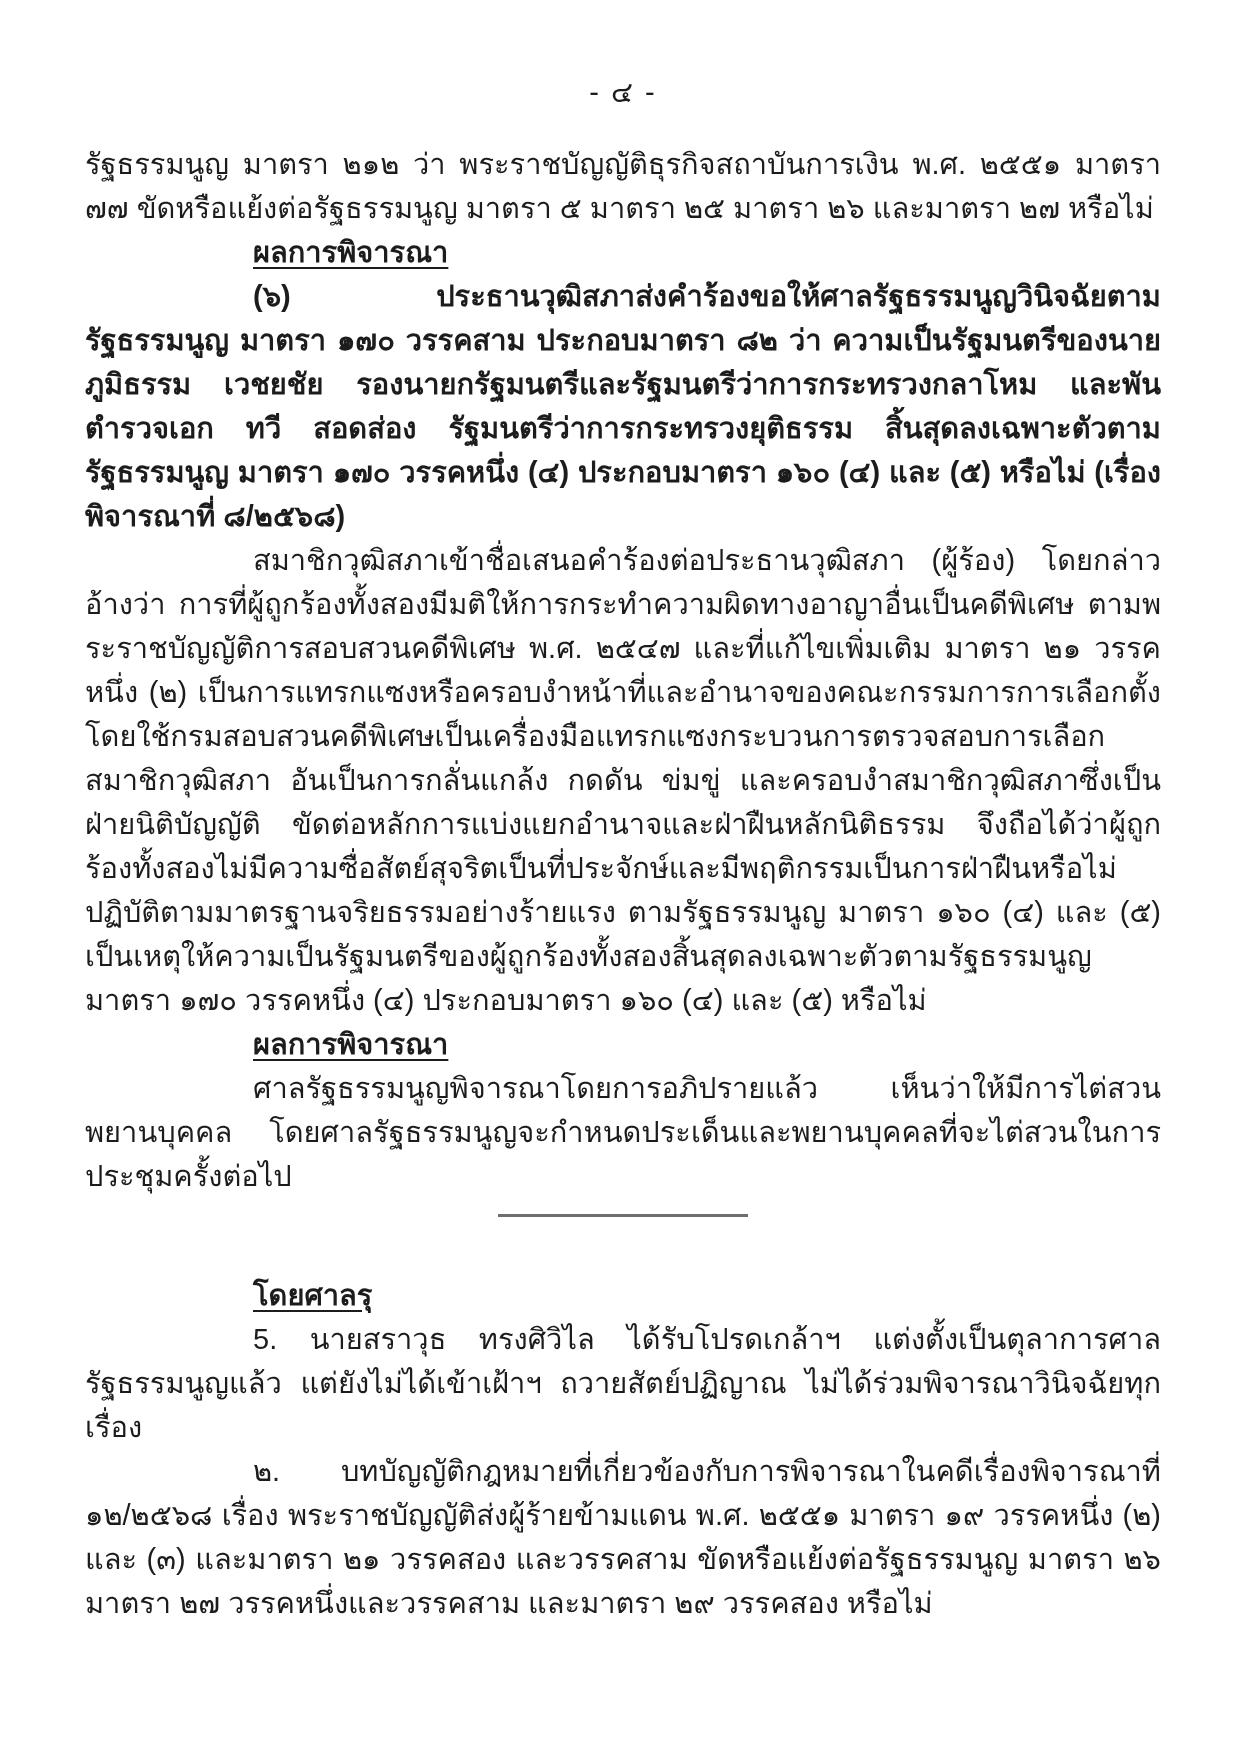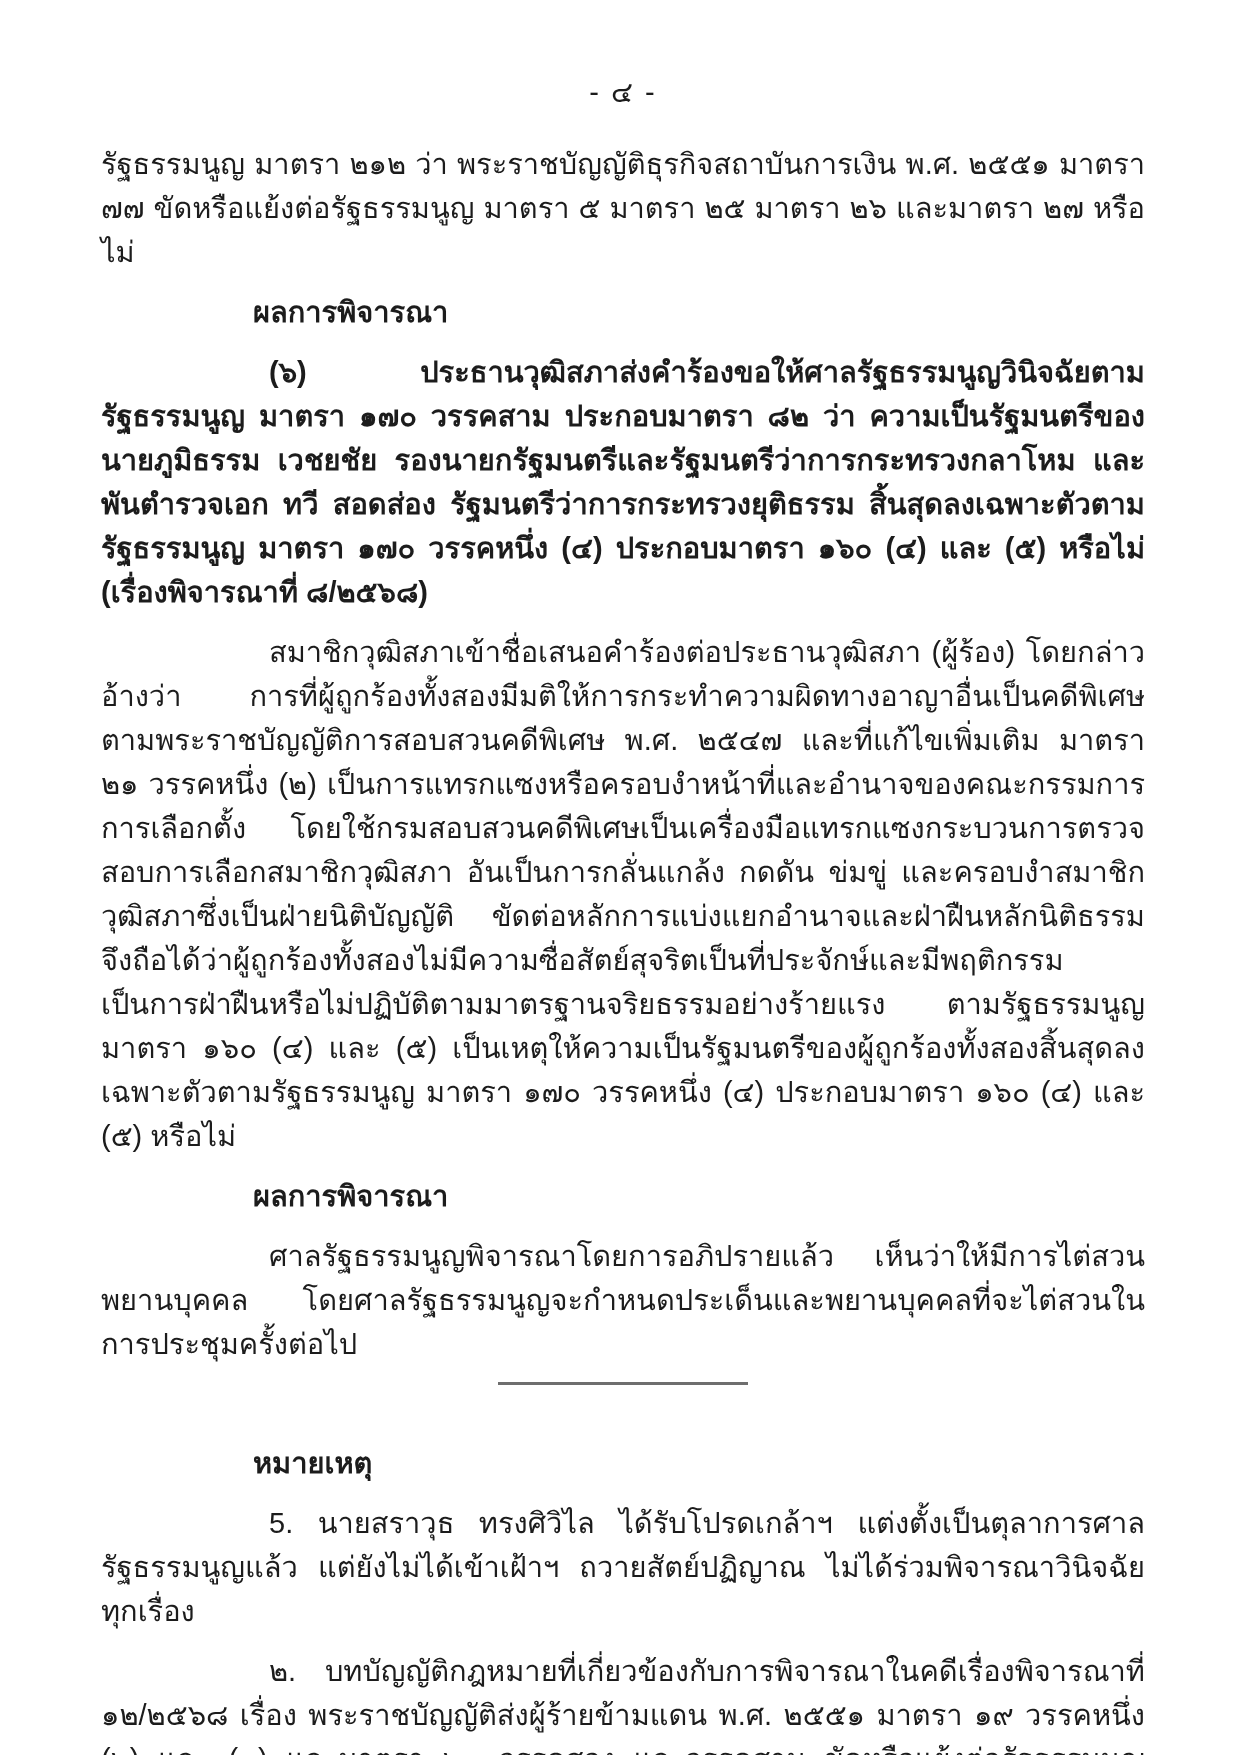--- a/index.html
+++ b/index.html
@@ -22,33 +22,34 @@
     background: #ffffff;
   }
   .page-number {
     text-align: center;
     font-size: 29px;
     line-height: 44px;
     margin: 0 0 28px 0;
     letter-spacing: 2px;
   }
   p.doc-par {
-    margin: 16px;
+    margin: 0;
     font-size: 29px;
     line-height: 44px;
     text-align: justify;
   }
   p.indented {
     text-indent: 168px;
   }
   .section-heading {
     margin: 0 0 0 168px;
     font-size: 29px;
     line-height: 44px;
     font-weight: bold;
+    text-decoration: underline;
     text-underline-offset: 5px;
   }
   .bold-par {
     font-weight: bold;
   }
   .gap-before {
     margin-top: 46px;
   }
   .divider {
     border: none;
@@ -72,19 +73,19 @@
   <p class="doc-par indented bold-par gap-before">(๖) ประธานวุฒิสภาส่งคำร้องขอให้ศาลรัฐธรรมนูญวินิจฉัยตามรัฐธรรมนูญ มาตรา ๑๗๐ วรรคสาม ประกอบมาตรา ๘๒ ว่า ความเป็นรัฐมนตรีของนายภูมิธรรม เวชยชัย รองนายกรัฐมนตรีและรัฐมนตรีว่าการกระทรวงกลาโหม และพันตำรวจเอก ทวี สอดส่อง รัฐมนตรีว่าการกระทรวงยุติธรรม สิ้นสุดลงเฉพาะตัวตามรัฐธรรมนูญ มาตรา ๑๗๐ วรรคหนึ่ง (๔) ประกอบมาตรา ๑๖๐ (๔) และ (๕) หรือไม่ (เรื่องพิจารณาที่ ๘/๒๕๖๘)</p>
 
   <p class="doc-par indented">สมาชิกวุฒิสภาเข้าชื่อเสนอคำร้องต่อประธานวุฒิสภา (ผู้ร้อง) โดยกล่าวอ้างว่า การที่ผู้ถูกร้องทั้งสองมีมติให้การกระทำความผิดทางอาญาอื่นเป็นคดีพิเศษ ตามพระราชบัญญัติการสอบสวนคดีพิเศษ พ.ศ. ๒๕๔๗ และที่แก้ไขเพิ่มเติม มาตรา ๒๑ วรรคหนึ่ง (๒) เป็นการแทรกแซงหรือครอบงำหน้าที่และอำนาจของคณะกรรมการการเลือกตั้ง โดยใช้กรมสอบสวนคดีพิเศษเป็นเครื่องมือแทรกแซงกระบวนการตรวจสอบการเลือกสมาชิกวุฒิสภา อันเป็นการกลั่นแกล้ง กดดัน ข่มขู่ และครอบงำสมาชิกวุฒิสภาซึ่งเป็นฝ่ายนิติบัญญัติ ขัดต่อหลักการแบ่งแยกอำนาจและฝ่าฝืนหลักนิติธรรม จึงถือได้ว่าผู้ถูกร้องทั้งสองไม่มีความซื่อสัตย์สุจริตเป็นที่ประจักษ์และมีพฤติกรรมเป็นการฝ่าฝืนหรือไม่ปฏิบัติตามมาตรฐานจริยธรรมอย่างร้ายแรง ตามรัฐธรรมนูญ มาตรา ๑๖๐ (๔) และ (๕) เป็นเหตุให้ความเป็นรัฐมนตรีของผู้ถูกร้องทั้งสองสิ้นสุดลงเฉพาะตัวตามรัฐธรรมนูญ มาตรา ๑๗๐ วรรคหนึ่ง (๔) ประกอบมาตรา ๑๖๐ (๔) และ (๕) หรือไม่</p>
 
   <div class="section-heading">ผลการพิจารณา</div>
 
   <p class="doc-par indented">ศาลรัฐธรรมนูญพิจารณาโดยการอภิปรายแล้ว เห็นว่าให้มีการไต่สวนพยานบุคคล โดยศาลรัฐธรรมนูญจะกำหนดประเด็นและพยานบุคคลที่จะไต่สวนในการประชุมครั้งต่อไป</p>
 
   <hr class="divider">
 
-  <div class="section-heading">หมายเหตุ</div>
+  <div class="section-heading">โดยศาลรุ</div>
 
   <p class="doc-par indented">5. นายสราวุธ ทรงศิวิไล ได้รับโปรดเกล้าฯ แต่งตั้งเป็นตุลาการศาลรัฐธรรมนูญแล้ว แต่ยังไม่ได้เข้าเฝ้าฯ ถวายสัตย์ปฏิญาณ ไม่ได้ร่วมพิจารณาวินิจฉัยทุกเรื่อง</p>
 
   <p class="doc-par indented">๒. บทบัญญัติกฎหมายที่เกี่ยวข้องกับการพิจารณาในคดีเรื่องพิจารณาที่ ๑๒/๒๕๖๘ เรื่อง พระราชบัญญัติส่งผู้ร้ายข้ามแดน พ.ศ. ๒๕๕๑ มาตรา ๑๙ วรรคหนึ่ง (๒) และ (๓) และมาตรา ๒๑ วรรคสอง และวรรคสาม ขัดหรือแย้งต่อรัฐธรรมนูญ มาตรา ๒๖ มาตรา ๒๗ วรรคหนึ่งและวรรคสาม และมาตรา ๒๙ วรรคสอง หรือไม่</p>
 
 </div>
 
 </body></html>

